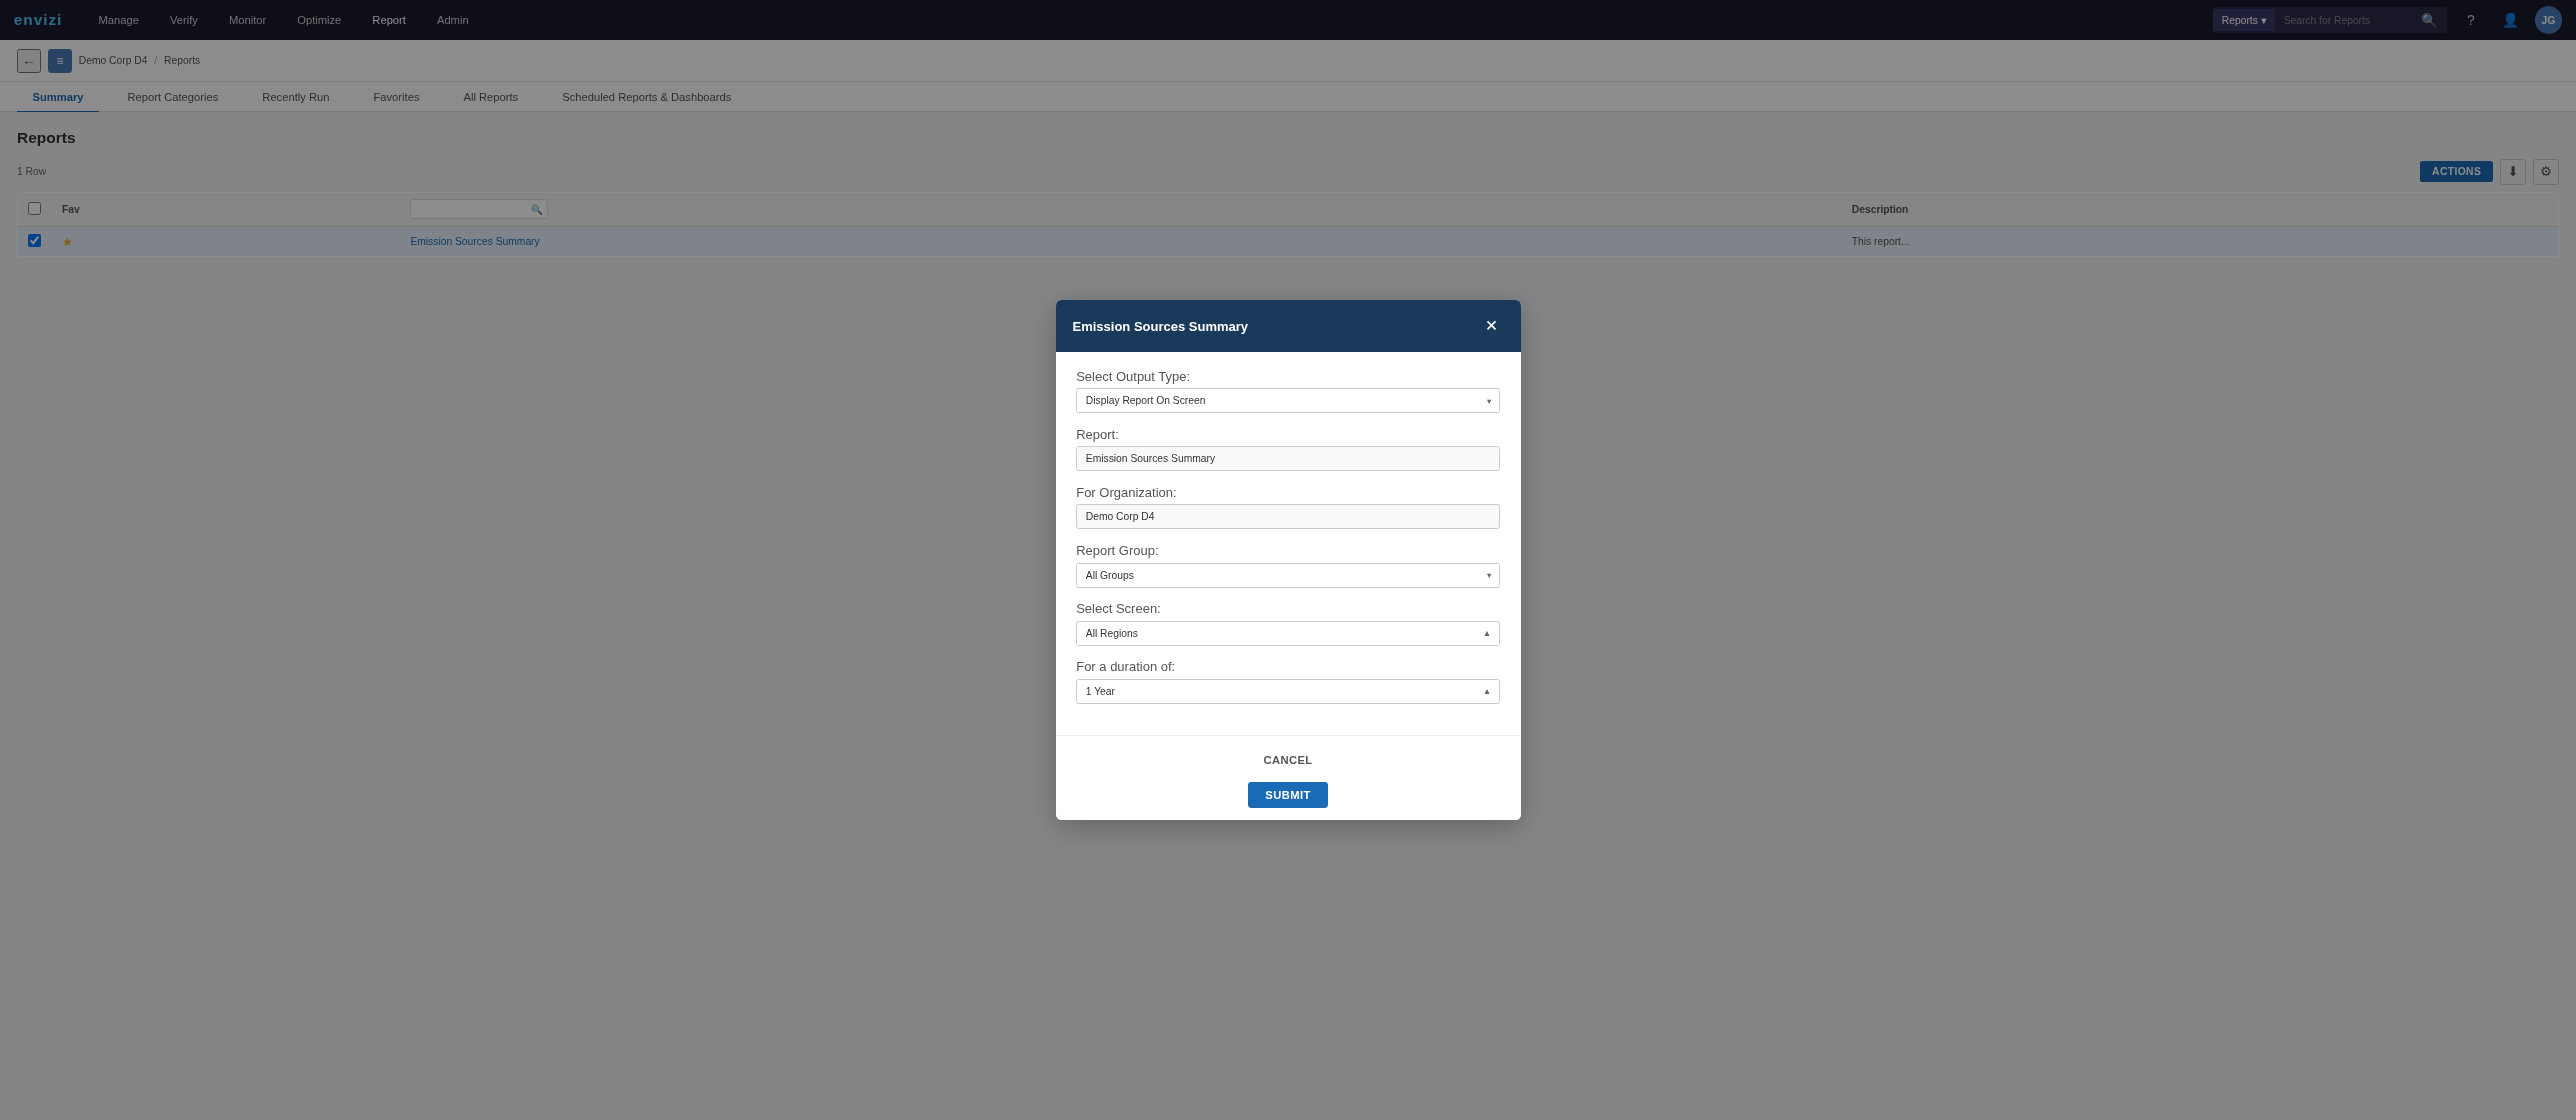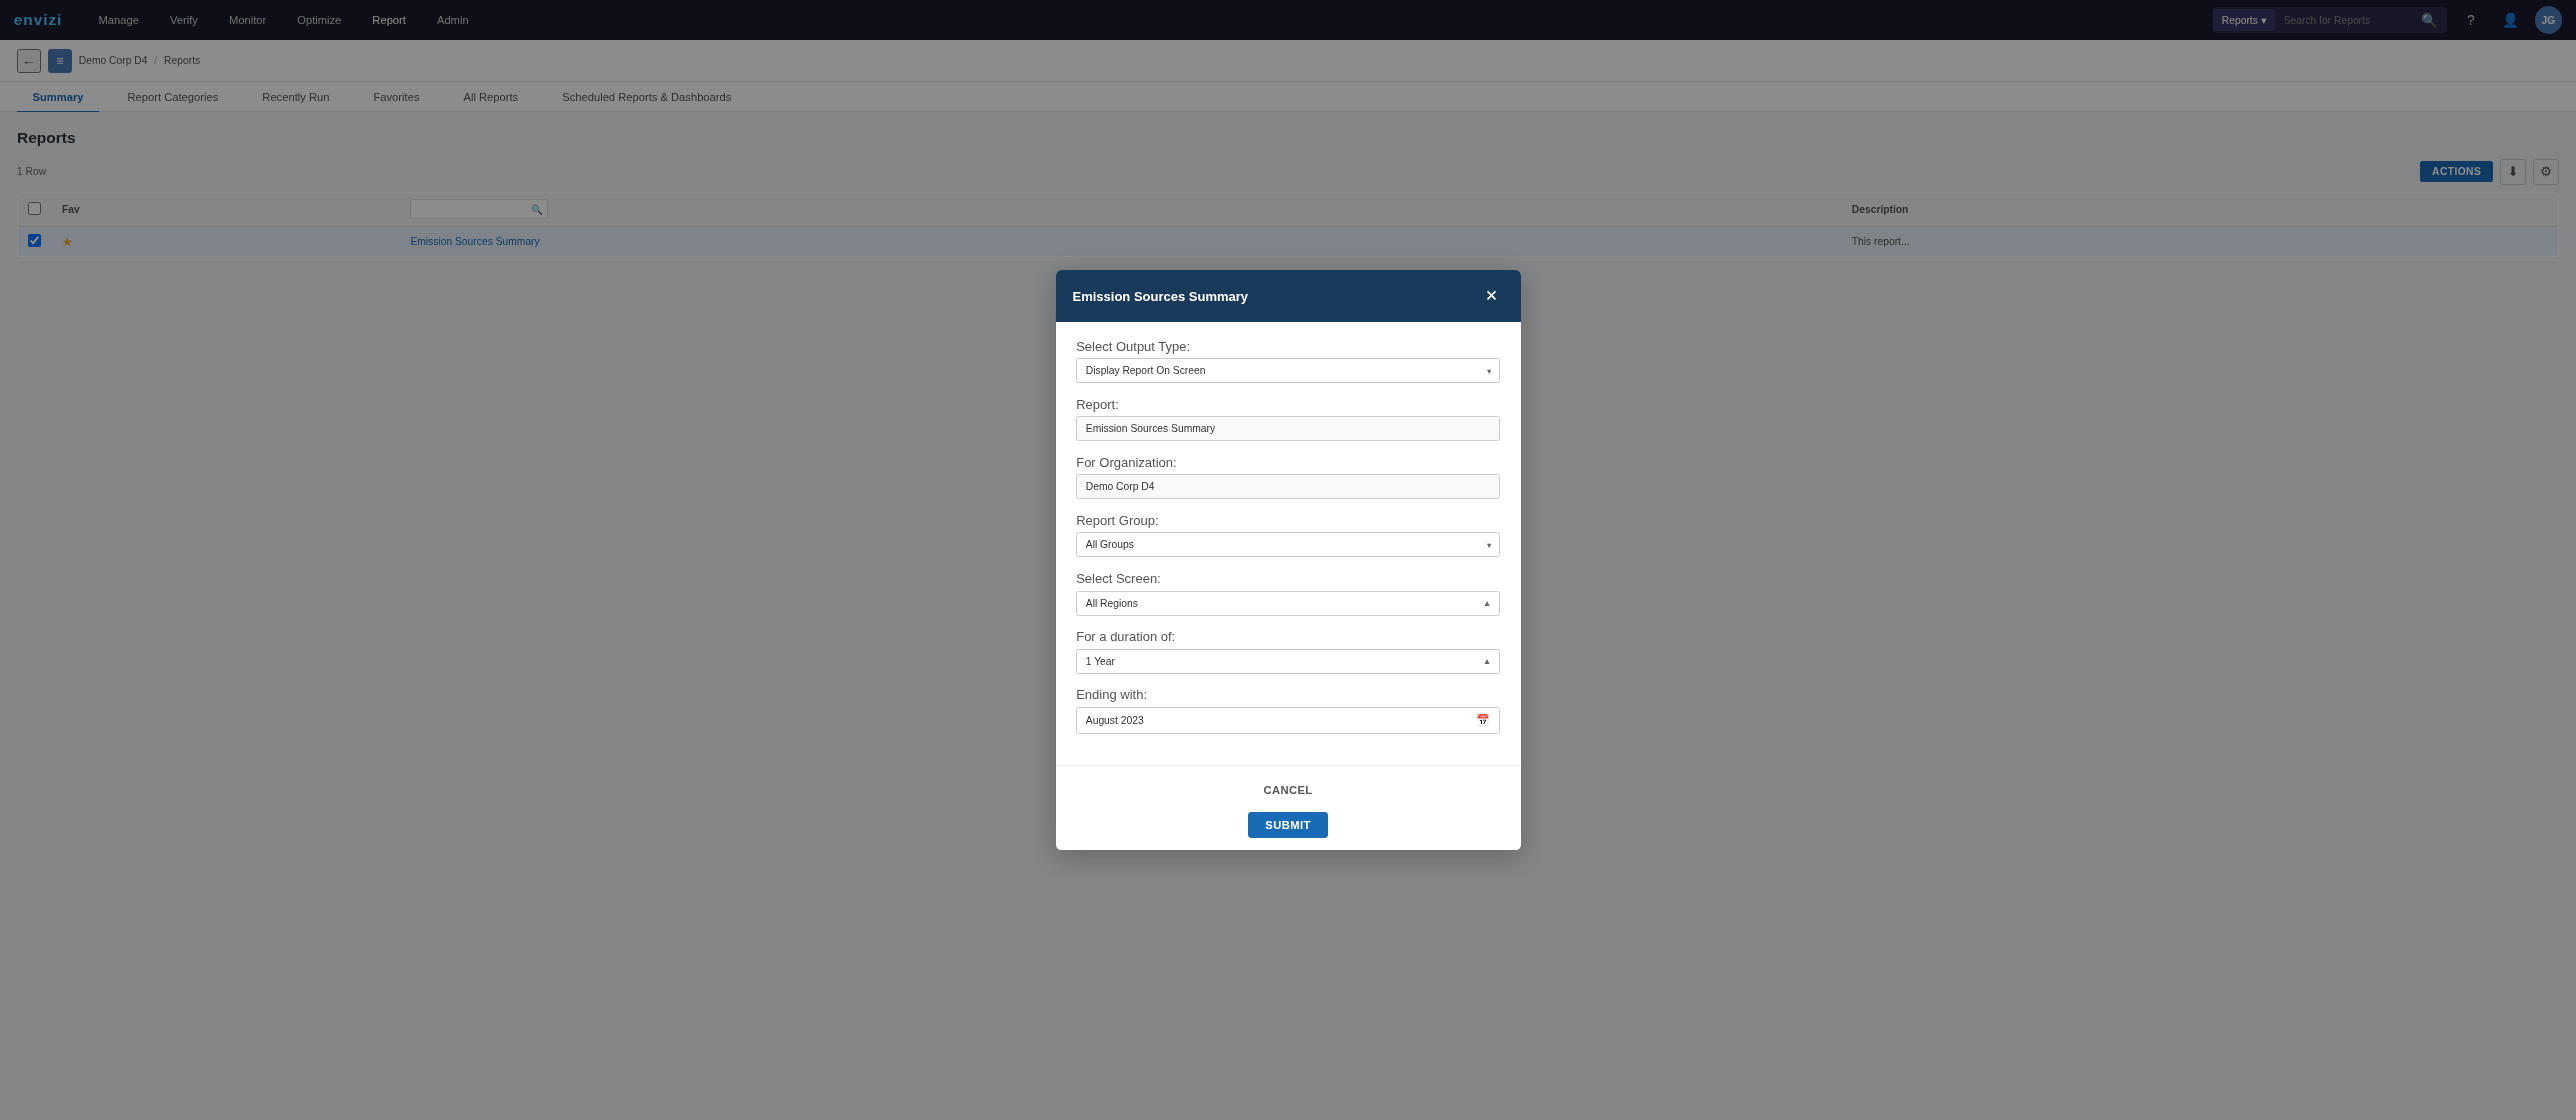--- a/index.html
+++ b/index.html
@@ -557,27 +557,20 @@
           <select class="form-select">
             <option>1 Year</option>
             <option>6 Months</option>
             <option>3 Months</option>
             <option>1 Month</option>
           </select>
           <span class="select-arrow select-arrow-up">▲</span>
         </div>
       </div>
 
-      <div class="form-group">
-        <label class="form-label">Ending with:</label>
-        <div class="form-input-date">
-          <input class="form-input" type="text" style="border: none; background: transparent; padding: 0px; width: calc(100% - 20.7px);" value="August 2023">
-          <span class="date-icon">📅</span>
-        </div>
-      </div>
 
     </div>
 
     <div class="modal-footer">
       <button class="btn-cancel">CANCEL</button>
       <button class="btn-submit">SUBMIT</button>
     </div>
   </div>
 </div>
 

